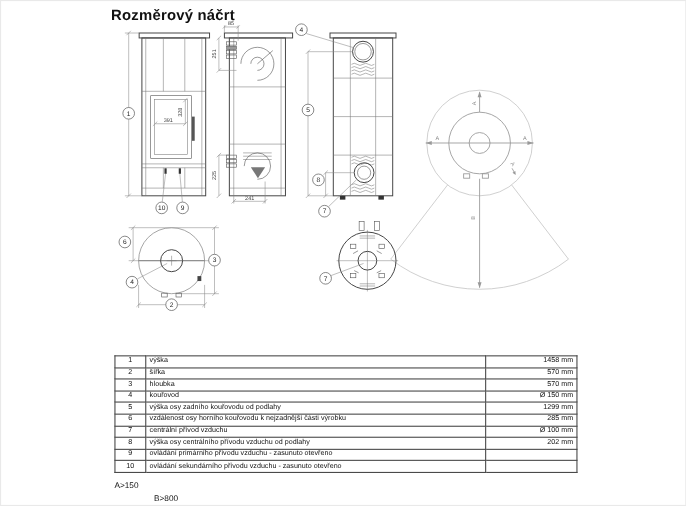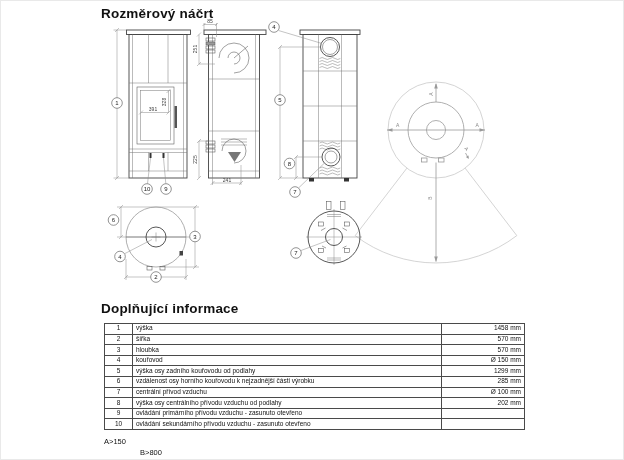--- a/index.html
+++ b/index.html
@@ -289,21 +289,20 @@
           <circle cx="155" cy="276" r="5.3"></circle>
           <text class="bnum" stroke="none" x="155" y="278">2</text>
         </g>
       <g>
           <circle cx="295" cy="252" r="5.3"></circle>
           <text class="bnum" stroke="none" x="295" y="254">7</text>
         </g>
     </g>
   </svg>
 
-  <h2 class="h-title" id="title2">Doplňující informace</h2>
 
   <table class="info-table">
     <colgroup>
         <col style="width:28px">
         <col style="width:309px">
         <col style="width:83px">
       </colgroup>
     <tbody>
       <tr>
           <td class="num">1</td>

